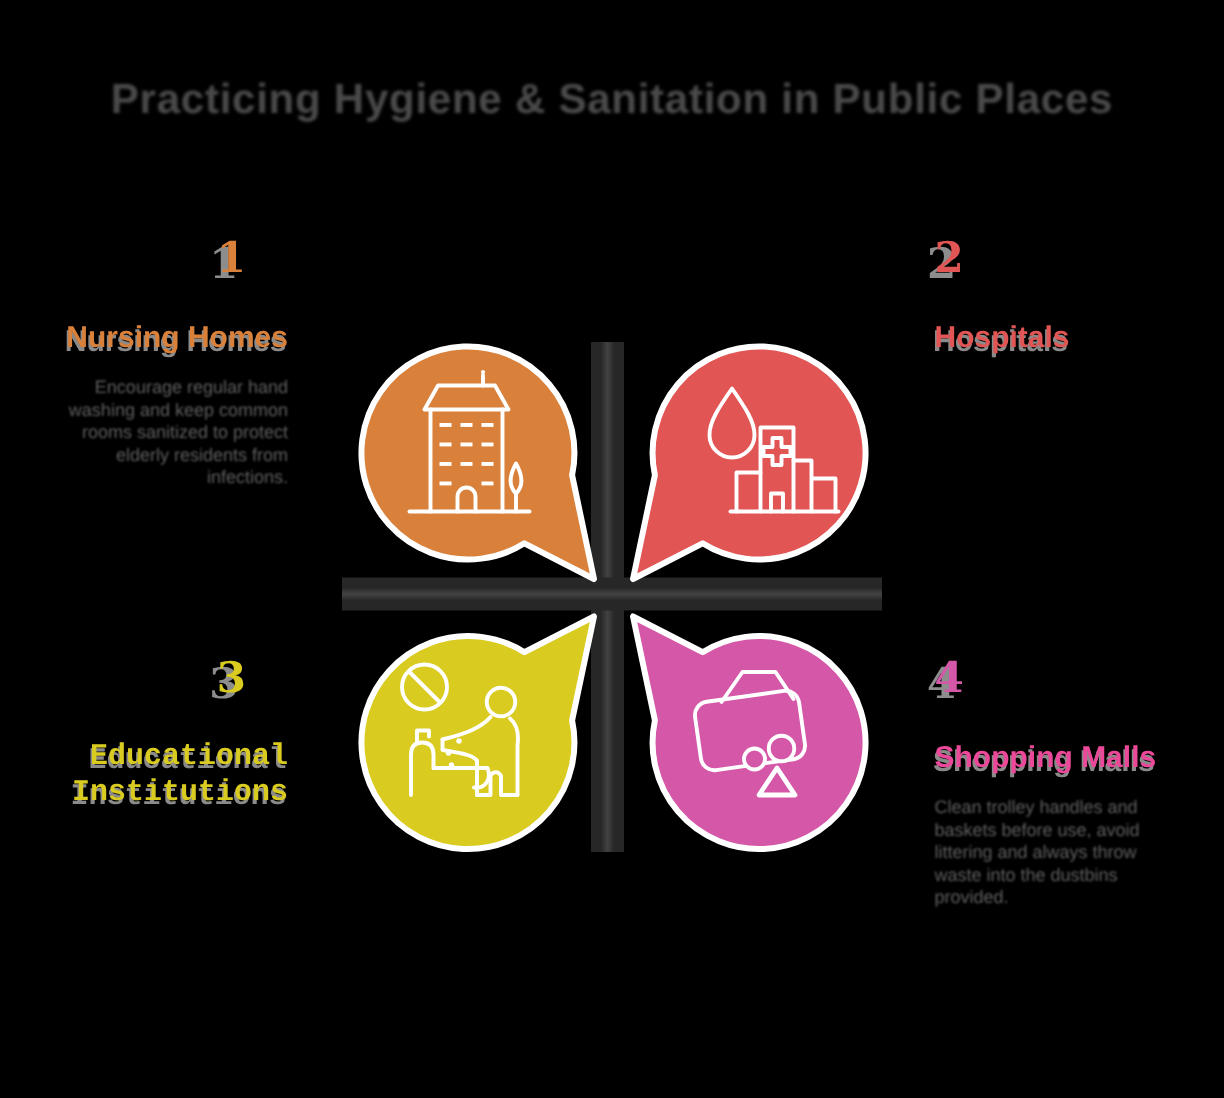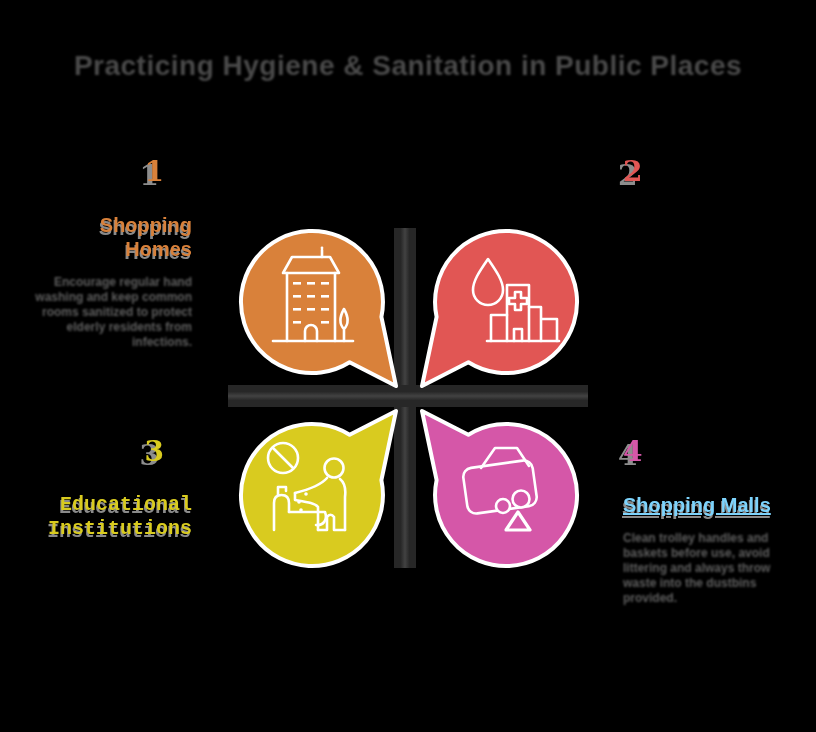--- a/index.html
+++ b/index.html
@@ -29,56 +29,57 @@
     font-family:"DejaVu Serif",serif;
     font-size:28px;font-weight:bold;line-height:1;margin-bottom:27px;
     text-shadow:-5px 4px 0 #8d8d8d;
   }
   .tblock.left .num{padding-right:28px;}
   .qtitle{
     font-size:20px;font-weight:bold;line-height:1.2;margin-bottom:14px;
     text-shadow:-1px 3px 0 #8a8a8a;filter:blur(0.4px);
   }
   .qdesc{
-    font-size:12px;line-height:15px;color:#5f5f5f;filter:blur(0.8px);font-weight:bold;
+    font-size:12px;line-height:15px;color:#5f5f5f;filter:blur(0.8px);
   }
   .bubble{position:absolute;width:180px;height:180px;}
   .bub{fill:currentColor;stroke:#ffffff;stroke-width:4;stroke-linejoin:round;}
   .ic{fill:none;stroke:#ffffff;stroke-width:2.6;stroke-linecap:round;stroke-linejoin:round;}
   .icfill{fill:#ffffff;stroke:none;}
   .item{fill:currentColor;stroke:#ffffff;stroke-width:2.6;stroke-linejoin:round;}
 </style>
 </head>
 <body>
 
 <div class="canvas">
 
   <h1 class="main-title">Practicing Hygiene &amp; Sanitation in Public Places</h1>
 
   <div class="divider-v"></div>
   <div class="divider-h"></div>
 
   <div class="tblock left row1">
     <div class="num" style="color: rgb(217, 129, 58);">1</div>
-    <div class="qtitle" style="color: rgb(217, 129, 58);">Shopping Homes</div>
+    <div class="qtitle" style="color: rgb(217, 129, 58);">Nursing Homes</div>
     <div class="qdesc">Encourage regular hand washing and keep common rooms sanitized to protect elderly residents from infections.</div>
   </div>
 
   <div class="tblock right row1">
     <div class="num" style="color: rgb(225, 86, 84);">2</div>
+    <div class="qtitle" style="color: rgb(225, 86, 84);">Hospitals</div>
   </div>
 
   <div class="tblock left row2">
     <div class="num" style="color: rgb(217, 203, 31);">3</div>
     <div class="qtitle" style="color: rgb(217, 203, 31); font-family: Liberation Mono, monospace;">Educational Institutions</div>
   </div>
 
   <div class="tblock right row2">
     <div class="num" style="color: rgb(213, 87, 168);">4</div>
-    <div class="qtitle" style="color: #7dd3fc; text-decoration: underline;">Shopping Malls</div>
+    <div class="qtitle" style="color: #ec4899;">Shopping Malls</div>
     <div class="qdesc">Clean trolley handles and baskets before use, avoid littering and always throw waste into the dustbins provided.</div>
   </div>
 
   <div class="bubble" style="left: 223px; top: 213px; color: rgb(217, 129, 58);">
     <svg width="180" height="180" viewBox="0 0 180 180">
       <path class="bub" d="M 158.4 103.8 A 71 71 0 1 0 126.6 149.2 L 173 173 Z"></path>
       <g class="ic">
         <path d="M 50 128 H 130"></path>
         <path d="M 64 60 V 128 M 112 60 V 128"></path>
         <path d="M 60 60 H 116 L 107 44 H 69 Z"></path>

